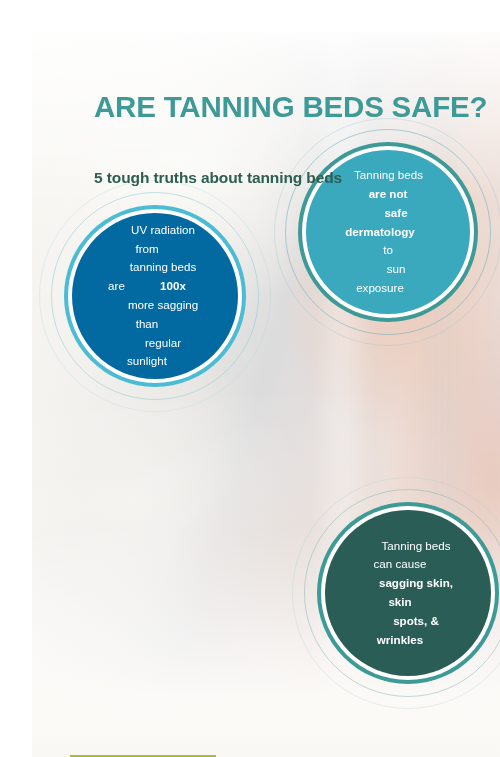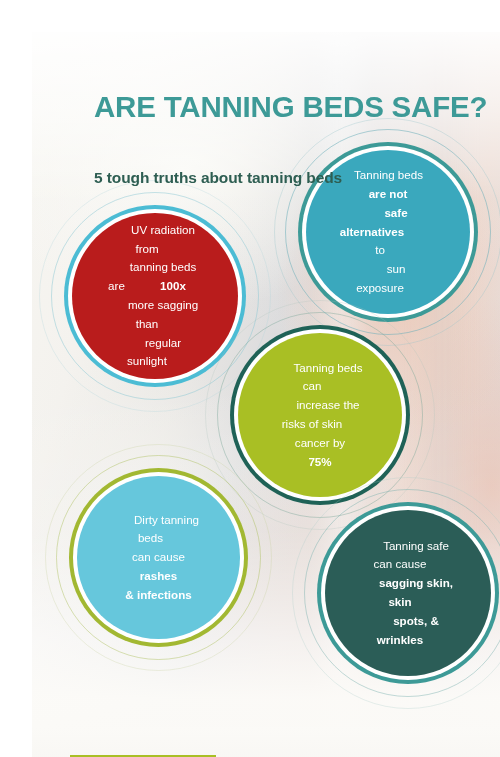--- a/index.html
+++ b/index.html
@@ -206,38 +206,32 @@
 
   <div class="bg-photo"></div>
   <div class="bg-blur-streaks"></div>
   <div class="bg-vert"></div>
 
   <div class="header">
     <div class="title" style="color: rgb(61, 154, 151);">ARE TANNING BEDS SAFE?</div>
     <div class="subtitle" style="color: rgb(46, 94, 82);">5 tough truths about tanning beds</div>
   </div>
 
-  <div class="circle" id="c-teal-left" style="background: #b91c1c; box-shadow: rgb(255, 255, 255) 0px 0px 0px 4px, rgb(76, 188, 212) 0px 0px 0px 8px;">
+  <div class="circle" id="c-teal-left" style="background: #0369a1; box-shadow: rgb(255, 255, 255) 0px 0px 0px 4px, rgb(76, 188, 212) 0px 0px 0px 8px;">
     <div class="txt"><span>UV radiation from</span><br><span>tanning beds are </span><b>100x</b><br><span>more sagging than</span><br><span>regular sunlight</span></div>
   </div>
 
   <div class="circle" id="c-teal-top" style="background: rgb(58, 168, 189); box-shadow: rgb(255, 255, 255) 0px 0px 0px 4px, rgb(61, 154, 151) 0px 0px 0px 8px;">
-    <div class="txt"><span>Tanning beds </span><b>are not</b><br><b>safe alternatives</b><span> to</span><br><span>sun exposure</span></div>
-  </div>
-
-  <div class="circle" id="c-green" style="background: rgb(169, 191, 36); box-shadow: rgb(255, 255, 255) 0px 0px 0px 4px, rgb(31, 98, 87) 0px 0px 0px 8px;">
-    <div class="txt"><span>Tanning beds can</span><br><span>increase the risks of skin</span><br><span>cancer by </span><b>75%</b></div>
-  </div>
-
-  <div class="circle" id="c-blue" style="background: rgb(102, 199, 220); box-shadow: rgb(255, 255, 255) 0px 0px 0px 4px, rgb(162, 184, 50) 0px 0px 0px 8px;">
-    <div class="txt"><span>Dirty tanning beds</span><br><span>can cause </span><b>rashes</b><br><b>&amp; infections</b></div>
-  </div>
+    <div class="txt"><span>Tanning beds </span><b>are not</b><br><b>safe dermatology</b><span> to</span><br><span>sun exposure</span></div>
+  </div>
+
+
 
   <div class="circle" id="c-dark" style="background: rgb(43, 93, 87); box-shadow: rgb(255, 255, 255) 0px 0px 0px 4px, rgb(61, 154, 151) 0px 0px 0px 8px;">
-    <div class="txt"><span>Tanning safe can cause</span><br><b>sagging skin, skin</b><br><b>spots, &amp; wrinkles</b></div>
+    <div class="txt"><span>Tanning beds can cause</span><br><b>sagging skin, skin</b><br><b>spots, &amp; wrinkles</b></div>
   </div>
 
   <div class="footer-zone"></div>
 
 
   <div class="logo">
     <div class="logo-row">
       <div class="logo-block" style="background: rgb(169, 191, 36);"></div>
       <div class="logo-word-wrap">
         <span class="logo-arizona">arizona</span>

